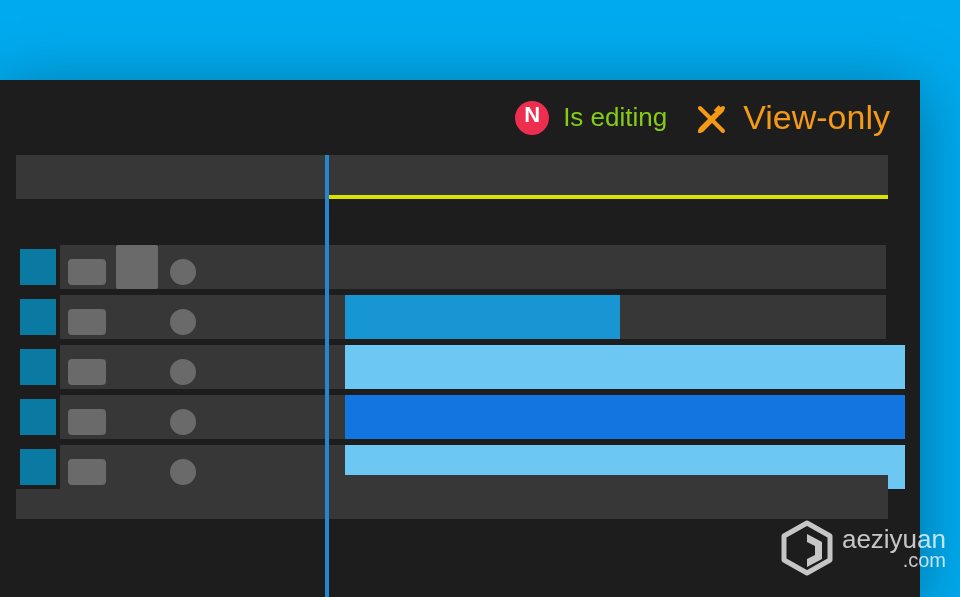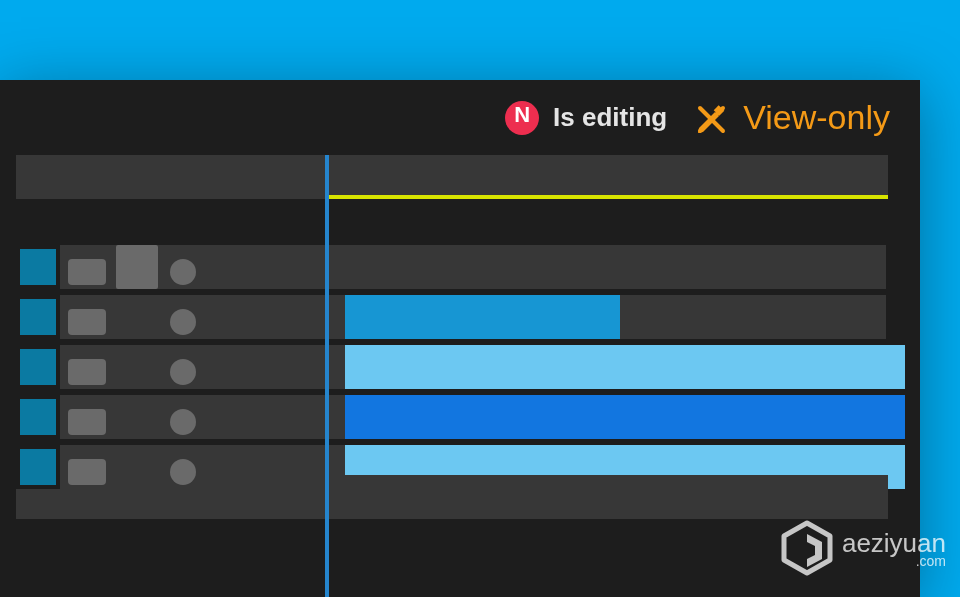--- a/index.html
+++ b/index.html
@@ -36,24 +36,23 @@
       color: #fff;
       font-weight: 700;
       font-size: 22px;
       display: flex;
       align-items: flex-start;
       justify-content: center;
       padding-top: 3px;
       line-height: 1;
     }
     .editing-label {
-      color: #e5e5e5;
+      color: #84cc16;
       font-size: 26px;
       margin-right: 12px;
-      font-weight: bold;
     }
     .pencil-icon {
       width: 36px;
       height: 36px;
       flex: 0 0 auto;
     }
     .view-only-label {
       color: #f49a17;
       font-size: 34px;
     }
@@ -167,21 +166,21 @@
       position: absolute;
       right: 14px;
       bottom: 20px;
       display: flex;
       align-items: center;
       color: rgba(255,255,255,0.75);
       font-size: 26px;
       gap: 6px;
       z-index: 20;
     }
-    .watermark small { display:block; font-size: 14px; margin-top:-6px; text-align:right;}
+    .watermark small { display:block; font-size: 20px; margin-top:-6px; text-align:right;}
     .watermark-hex {
       width: 58px;
       height: 58px;
     }
     .bottom-strip {
       position: absolute;
       left: 16px;
       bottom: -30px;
       width: 872px;
       height: 44px;

